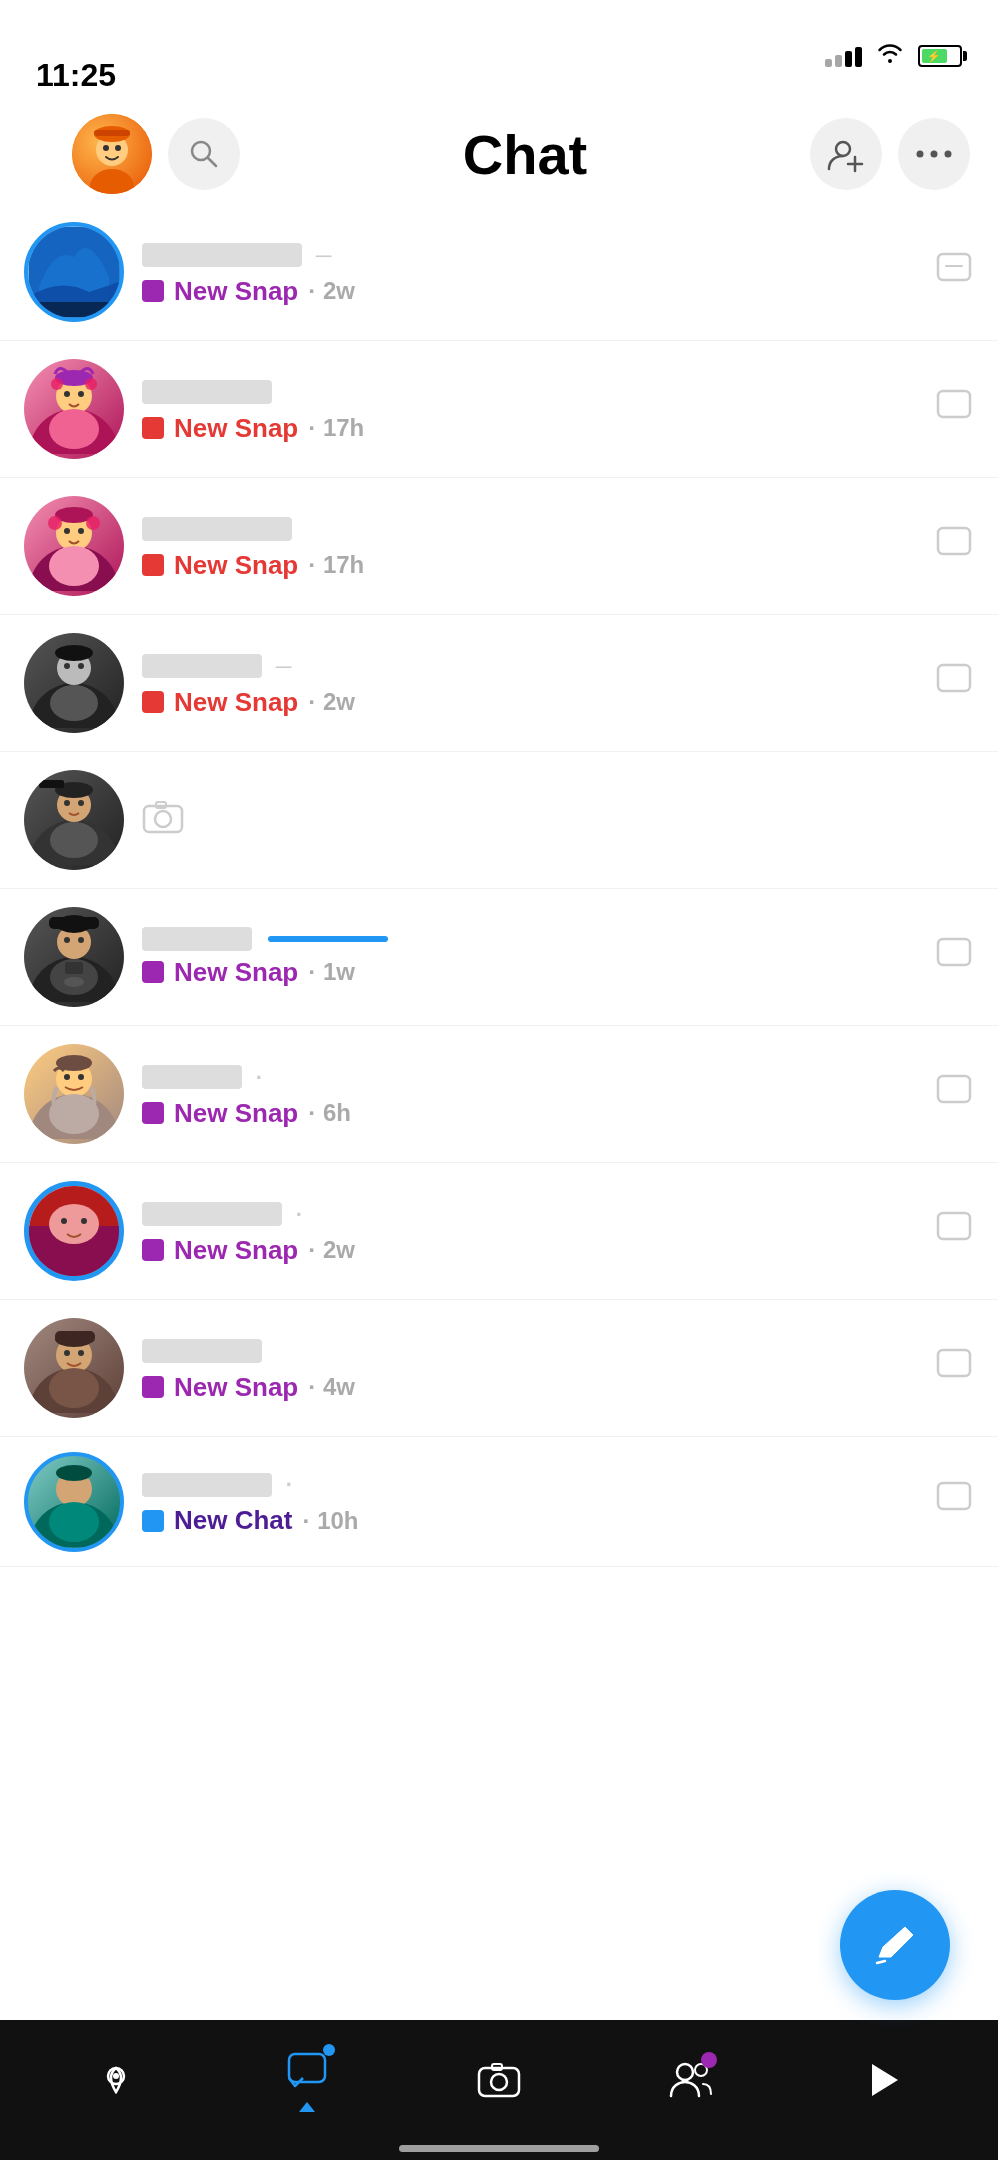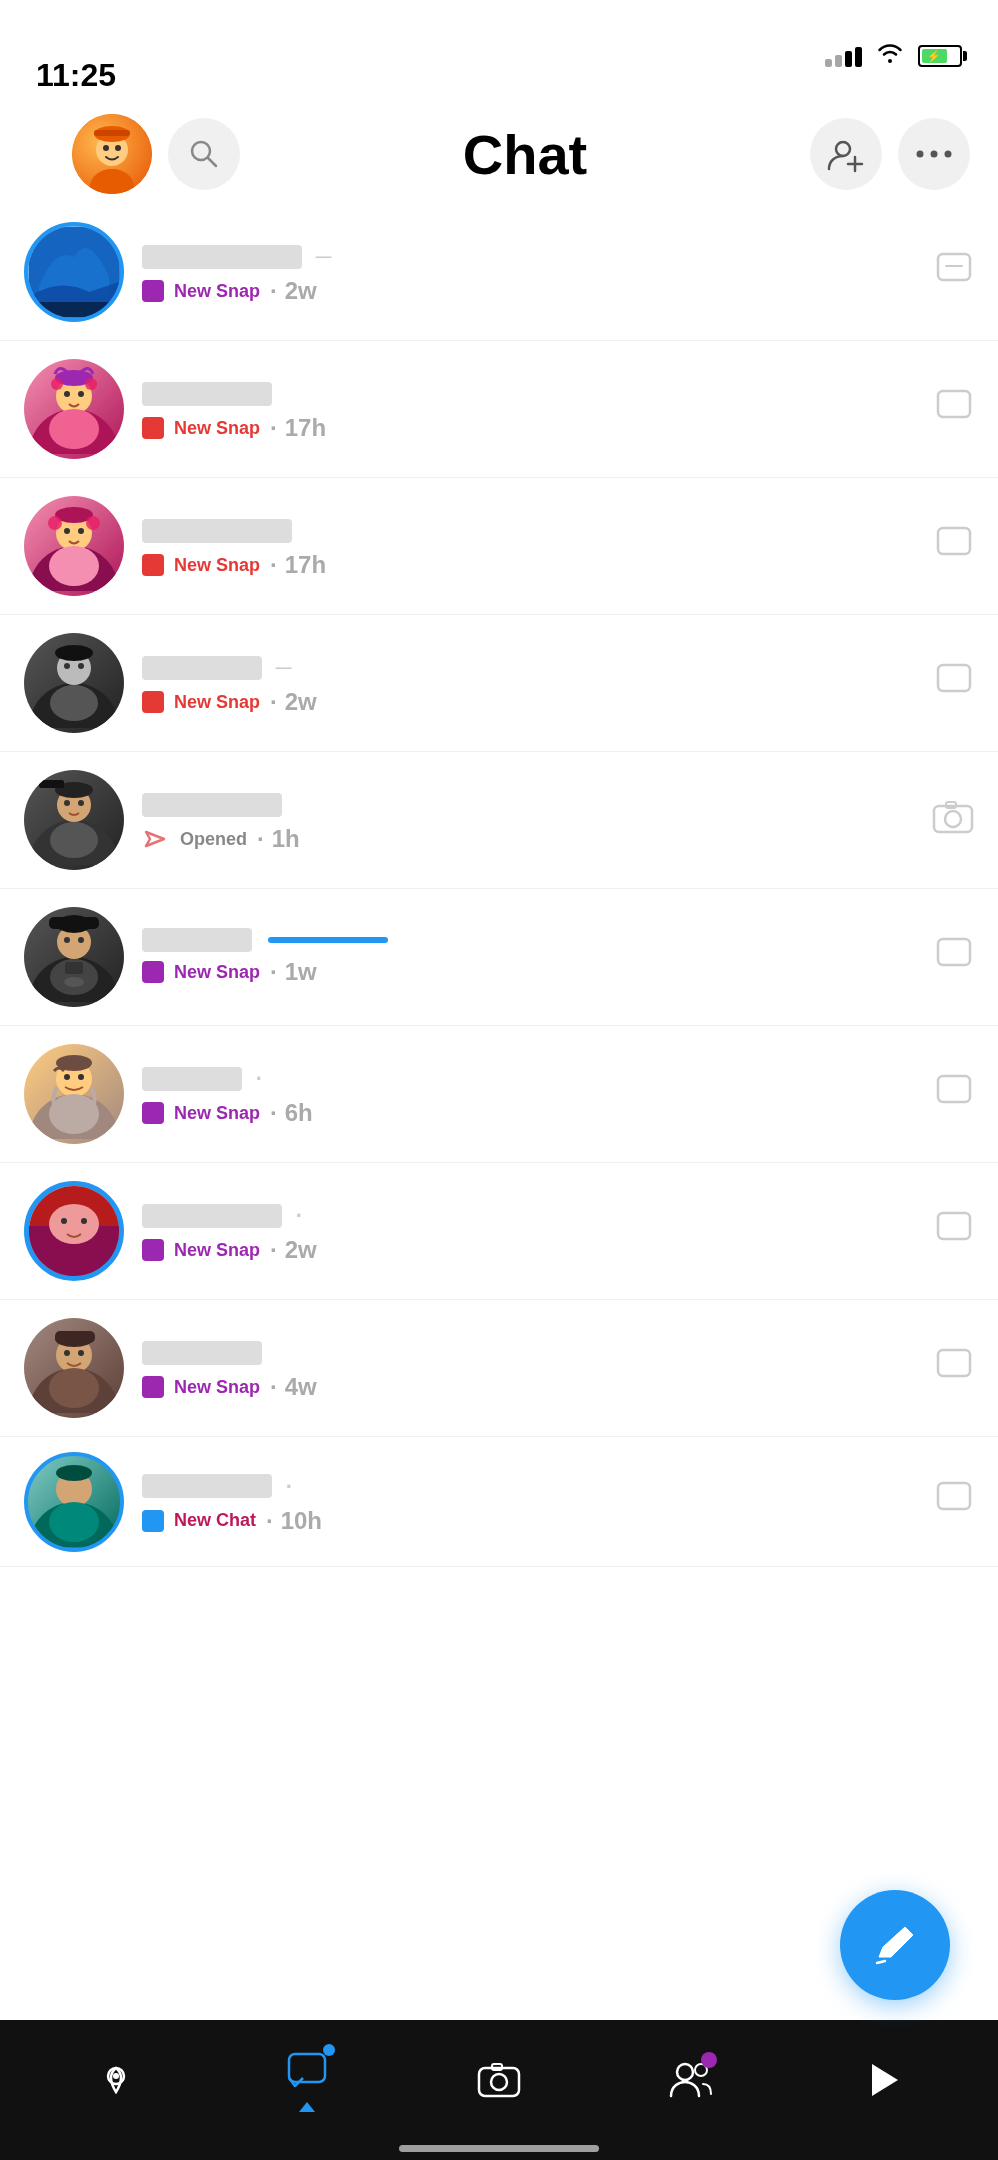--- a/index.html
+++ b/index.html
@@ -217,26 +217,26 @@
     .snap-dot {
       width: 22px;
       height: 22px;
       border-radius: 4px;
       flex-shrink: 0;
     }
     .dot-purple { background: #9c27b0; }
     .dot-red { background: #e53935; }
     .dot-blue { background: #2196F3; }
     .snap-label {
-      font-size: 18px;
+      font-size: 26px;
       font-weight: 700;
     }
     .label-purple { color: #9c27b0; }
     .label-red { color: #e53935; }
-    .label-blue { color: #be185d; }
+    .label-blue { color: #4c1d95; }
     .label-opened { color: #888; }
     .snap-time {
       font-size: 24px;
       color: #aaa;
       font-weight: bold;
     }
     .chat-action {
       flex-shrink: 0;
       color: #ccc;
       font-size: 36px;
@@ -546,32 +546,20 @@
           <circle cx="45" cy="30" r="17" fill="#d4a574"></circle>
           <ellipse cx="45" cy="65" rx="24" ry="18" fill="#555"></ellipse>
           <ellipse cx="45" cy="15" rx="19" ry="8" fill="#222"></ellipse>
           <circle cx="38" cy="28" r="3" fill="#333"></circle>
           <circle cx="52" cy="28" r="3" fill="#333"></circle>
           <path d="M40 38 Q45 42 50 38" stroke="#a0522d" stroke-width="2" fill="none"></path>
           <rect x="10" y="5" width="25" height="8" rx="2" fill="#111"></rect>
         </svg>
       </div>
     </div>
-    <div class="chat-info">
-      <div class="chat-name">
-        <span class="name-bar" style="width:140px;"></span>
-      </div>
-      <div class="chat-sub">
-        <svg width="28" height="22" viewBox="0 0 28 22" fill="none">
-          <polygon points="4,4 22,11 4,18 8,11" fill="none" stroke="#e57373" stroke-width="2.5" stroke-linejoin="round"></polygon>
-        </svg>
-        <span class="snap-label label-opened">Opened</span>
-        <span class="snap-time">· 1h</span>
-      </div>
-    </div>
     <div class="chat-action-camera">
       <svg width="42" height="36" viewBox="0 0 42 36" fill="none">
         <rect x="2" y="8" width="38" height="26" rx="5" stroke="#ccc" stroke-width="2.5" fill="none"></rect>
         <circle cx="21" cy="21" r="8" stroke="#ccc" stroke-width="2.5" fill="none"></circle>
         <rect x="14" y="4" width="10" height="6" rx="2" stroke="#ccc" stroke-width="2" fill="none"></rect>
       </svg>
     </div>
   </div>
 
   <div class="chat-item" style="position:relative;">

